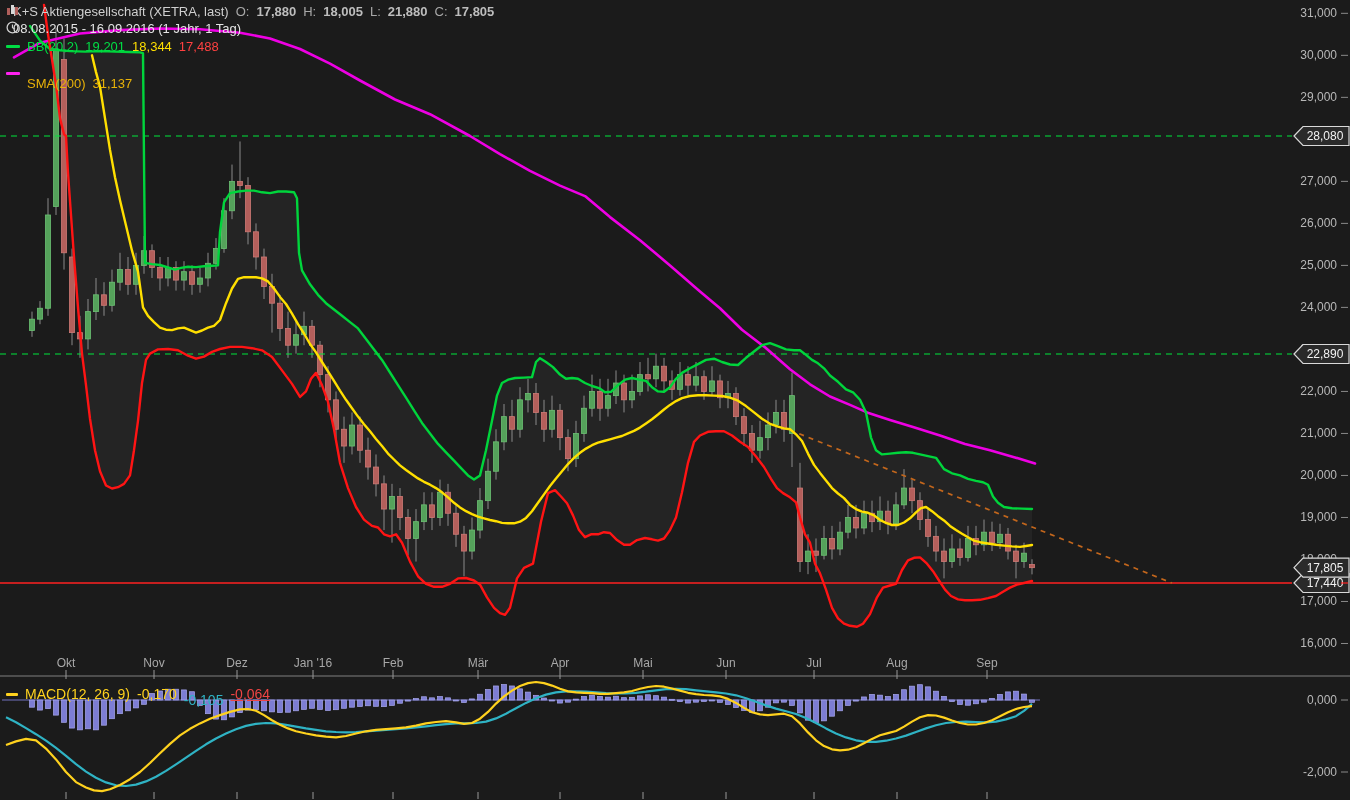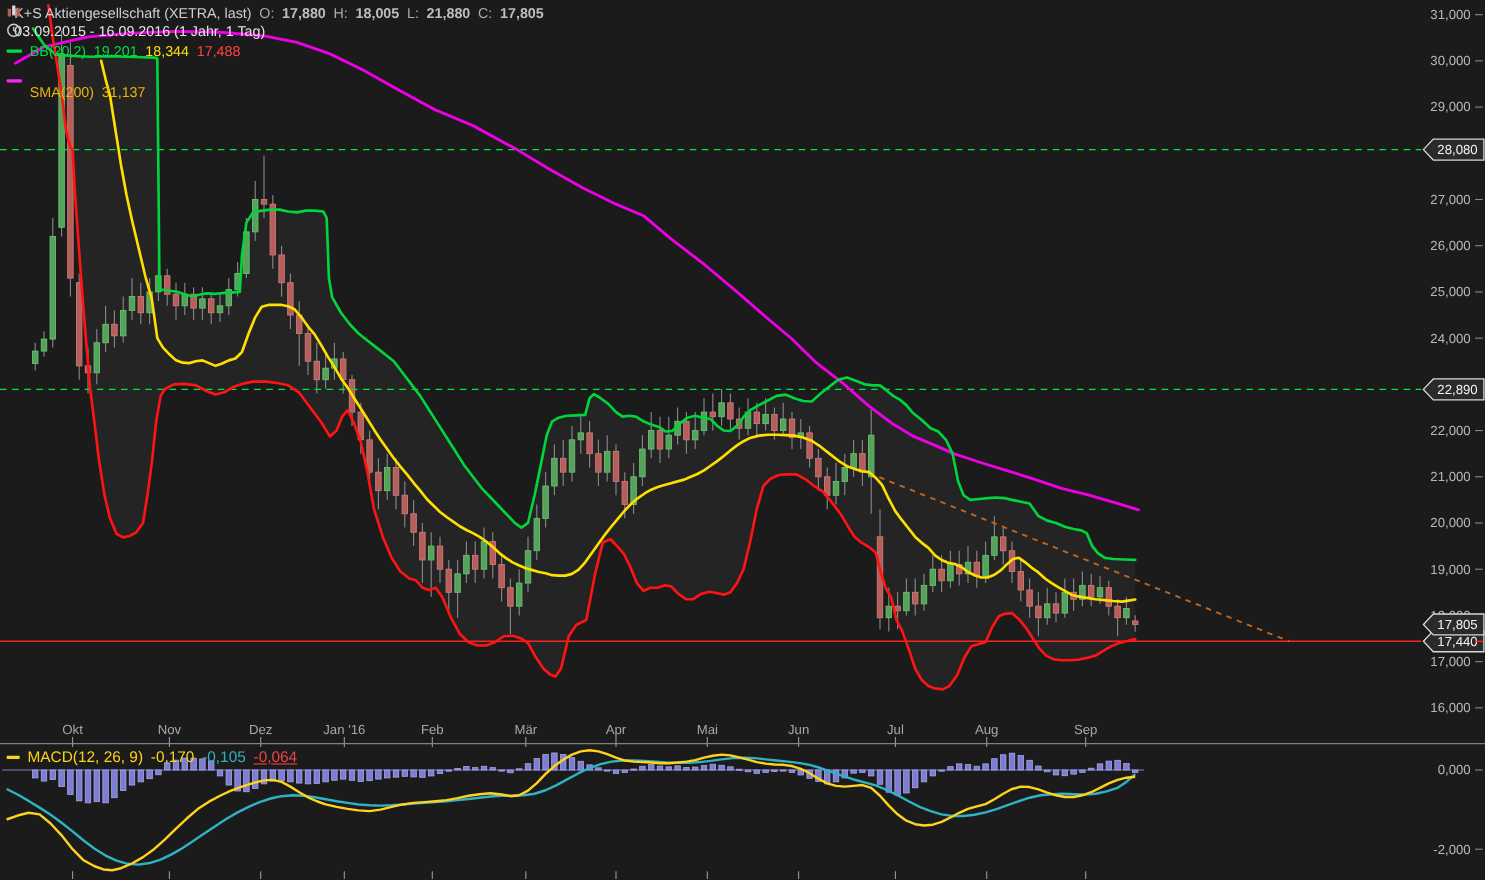--- a/index.html
+++ b/index.html
@@ -6,21 +6,21 @@
     font-family:"Liberation Sans",sans-serif;}
   #stage{position:relative;width:1350px;height:800px;}
   svg{position:absolute;left:0;top:0;}
   .hline{position:absolute;left:6px;display:flex;align-items:center;gap:7px;font-size:13px;white-space:nowrap;z-index:5;}
   .dash{display:inline-block;width:14px;height:3px;border-radius:1px;}
   .lbl{color:#a8a8a8;}
   .val{color:#bdbdbd;font-weight:bold;}
   .title{color:#cfcfcf;}
   .date{color:#e4e4e4;}
   .g{color:#00dd44;} .y{color:#ffdf00;} .r{color:#ff4040;} .m{color:#eab308;margin-top:20px;}
-  .macdv1{color:#ffd21e;} .macdv2{color:#2fb3c4;} .macdv3{color:#ef4444;text-decoration:underline;}
+  .macdv1{color:#ffd21e;} .macdv2{color:#2fb3c4;margin-top:12px;} .macdv3{color:#ef4444;text-decoration:underline;}
   .icon{display:inline-flex;align-items:center;}
 </style>
 </head>
 <body>
 
 <div id="stage">
   <svg id="chart" width="1350" height="800" viewBox="0 0 1350 800">
       <g>
         <path d="M50.0 49.0 L60.0 50.3 L70.0 51.1 L85.0 51.6 L100.0 51.1 L115.0 51.6 L130.0 52.0 L140.0 52.4 L143.0 53.2 L145.0 262.9 L152.0 264.1 L160.0 265.0 L168.0 267.5 L175.0 269.6 L181.0 267.9 L188.0 266.7 L196.0 267.1 L204.0 266.2 L212.0 265.8 L218.0 265.4 L220.0 231.8 L224.0 202.4 L230.0 193.1 L238.0 191.5 L246.0 190.6 L254.0 190.6 L262.0 192.3 L270.0 193.1 L278.0 191.5 L286.0 191.5 L294.0 192.3 L297.0 198.2 L299.0 252.8 L302.0 270.4 L310.0 284.3 L318.0 294.8 L326.0 303.2 L334.0 309.5 L342.0 315.8 L350.0 322.1 L358.0 328.4 L366.0 338.9 L374.0 349.4 L382.0 359.9 L390.0 372.5 L398.0 385.1 L406.0 397.7 L414.0 410.3 L422.0 422.9 L430.0 433.4 L438.0 443.9 L446.0 452.3 L454.0 460.7 L462.0 469.1 L468.0 475.4 L474.0 479.6 L480.0 475.4 L486.0 450.2 L492.0 420.8 L497.0 395.6 L502.0 383.0 L508.0 379.7 L515.0 378.0 L524.0 377.6 L532.0 377.1 L536.0 362.0 L540.0 358.2 L546.0 362.0 L553.0 367.1 L560.0 374.6 L566.0 378.8 L572.0 378.0 L578.0 378.8 L585.0 383.0 L592.0 386.0 L599.0 388.1 L605.0 392.3 L611.0 391.8 L618.0 385.1 L625.0 379.7 L632.0 378.0 L639.0 379.7 L646.0 380.9 L652.0 387.2 L658.0 391.4 L664.0 391.8 L670.0 387.2 L676.0 378.8 L682.0 372.9 L690.0 368.3 L698.0 364.1 L706.0 359.9 L714.0 358.7 L722.0 362.0 L730.0 364.5 L738.0 365.0 L746.0 357.8 L754.0 351.5 L762.0 345.2 L770.0 343.1 L778.0 346.1 L786.0 349.4 L794.0 350.3 L800.0 350.3 L806.0 354.9 L812.0 359.9 L818.0 363.3 L824.0 368.3 L830.0 375.5 L838.0 381.8 L846.0 389.3 L853.0 392.3 L860.0 399.8 L866.0 412.4 L871.0 437.6 L876.0 450.2 L882.0 454.4 L890.0 453.6 L898.0 452.8 L906.0 452.3 L913.0 452.8 L920.0 454.4 L928.0 456.1 L936.0 457.8 L944.0 469.1 L952.0 473.3 L960.0 475.4 L968.0 478.8 L976.0 480.9 L983.0 482.2 L988.0 484.7 L993.0 496.5 L998.0 502.8 L1004.0 507.0 L1012.0 508.2 L1022.0 508.6 L1032.0 509.0 L1032.0 581.0 L1024.0 583.0 L1017.0 584.7 L1010.0 587.6 L1003.0 591.8 L996.0 596.0 L988.0 598.1 L980.0 599.8 L972.0 600.2 L965.0 600.2 L958.0 599.4 L951.0 596.0 L945.0 589.7 L939.0 580.5 L933.0 571.2 L927.0 563.7 L920.0 557.4 L914.0 557.8 L908.0 560.3 L902.0 570.0 L896.0 583.8 L890.0 585.5 L883.0 587.6 L877.0 597.3 L870.0 614.1 L863.0 623.7 L857.0 626.7 L850.0 625.8 L844.0 623.7 L838.0 618.3 L832.0 607.8 L826.0 589.7 L820.0 573.3 L815.0 563.7 L810.0 542.7 L805.0 534.3 L800.0 517.5 L796.0 502.3 L790.0 497.3 L783.0 493.1 L777.0 488.1 L771.0 478.8 L764.0 467.0 L756.0 456.5 L748.0 446.9 L740.0 441.8 L732.0 435.5 L724.0 431.3 L716.0 431.3 L708.0 431.8 L700.0 435.5 L694.0 441.8 L688.0 462.8 L682.0 492.3 L676.0 517.5 L670.0 530.1 L664.0 538.5 L658.0 540.6 L652.0 539.3 L645.0 538.0 L637.0 540.1 L630.0 544.8 L624.0 544.8 L617.0 540.1 L610.0 533.0 L604.0 532.2 L598.0 534.3 L591.0 534.3 L585.0 537.2 L579.0 530.1 L573.0 515.4 L567.0 503.2 L561.0 496.5 L555.0 490.2 L548.0 493.1 L541.0 521.7 L533.0 563.7 L524.0 567.9 L517.0 578.4 L510.0 607.8 L505.0 614.9 L500.0 613.2 L494.0 607.8 L487.0 597.3 L480.0 584.7 L474.0 580.5 L466.0 578.0 L458.0 578.4 L450.0 583.8 L442.0 586.8 L434.0 586.8 L426.0 583.8 L418.0 576.3 L410.0 561.6 L402.0 542.7 L396.0 534.3 L390.0 536.4 L384.0 534.3 L378.0 527.5 L372.0 525.9 L364.0 519.6 L356.0 507.0 L348.0 488.1 L340.0 462.8 L334.0 429.2 L328.0 401.9 L322.0 385.1 L316.0 372.9 L311.0 378.8 L306.0 391.4 L300.0 396.9 L292.0 383.9 L282.0 370.4 L272.0 357.0 L262.0 350.3 L252.0 348.2 L242.0 346.9 L230.0 346.9 L220.0 349.0 L212.0 351.9 L204.0 356.6 L196.0 358.7 L188.0 355.7 L178.0 350.3 L168.0 349.0 L158.0 349.4 L150.0 353.6 L146.0 359.9 L142.0 383.0 L138.0 420.8 L134.0 450.2 L130.0 475.4 L124.0 483.9 L118.0 487.2 L112.0 488.5 L106.0 485.5 L100.0 471.2 L95.0 450.2 L90.0 418.7 L86.0 385.1 L82.0 353.6 L78.0 307.4 L74.0 257.0 L71.0 215.0 L68.0 173.0 L66.0 136.0 L64.0 134.3 L60.0 118.4 L56.0 84.7 L52.0 59.5 L48.0 34.3 L44.0 4.9 Z" fill="rgba(255,255,255,0.045)" stroke="none"></path>
       </g>
@@ -532,21 +532,21 @@
     <span class="val">17,805</span>
   </div>
 
   <div class="hline" style="top:21px">
     <span class="icon">
       <svg width="13" height="13">
           <circle cx="6.5" cy="6.5" r="5.4" fill="none" stroke="#cfcfcf" stroke-width="1.3"></circle>
           <path d="M6.5 3.4 V6.7 L9 8" stroke="#cfcfcf" stroke-width="1.2" fill="none"></path>
         </svg>
     </span>
-    <span class="date">03.09.2015 - 16.09.2016 (1 Jahr, 1 Tag)</span>
+    <span class="date">08.08.2015 - 16.09.2016 (1 Jahr, 1 Tag)</span>
   </div>
 
   <div class="hline" style="top:39px">
     <span class="dash" style="background:#00dd44"></span>
     <span class="g">BB(20,2)</span>
     <span class="g">19,201</span>
     <span class="y">18,344</span>
     <span class="r">17,488</span>
   </div>
 

